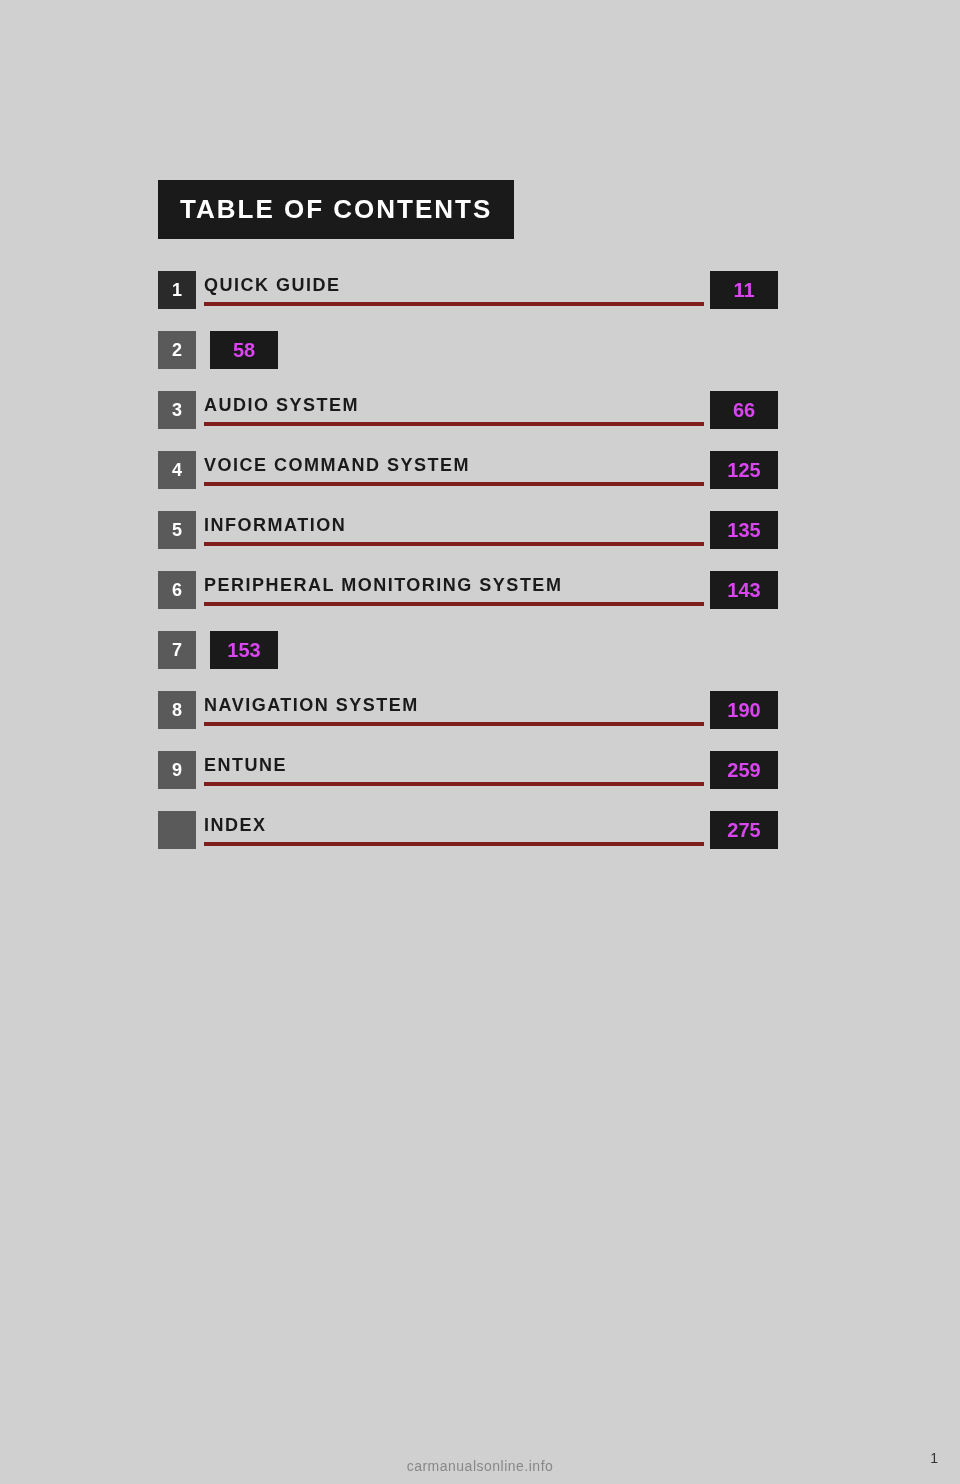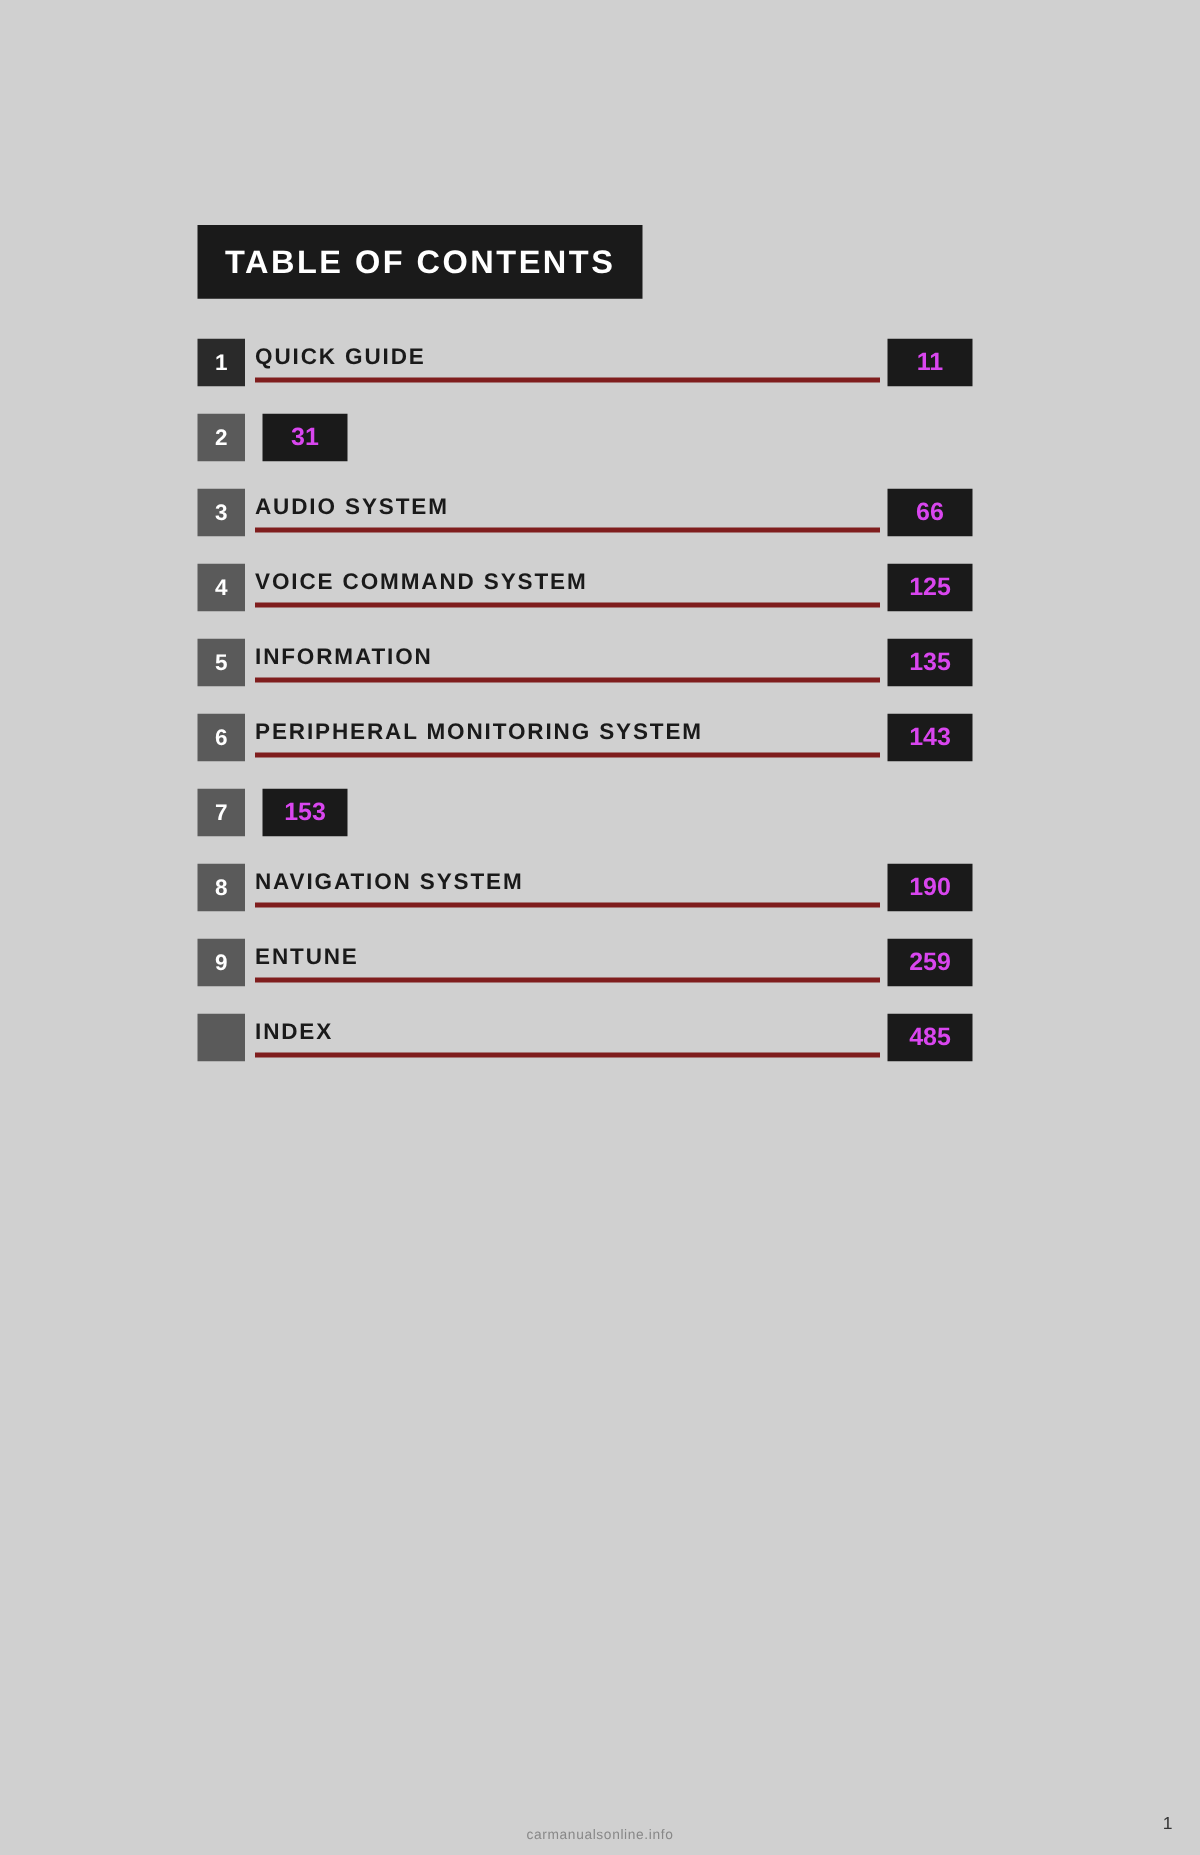--- a/index.html
+++ b/index.html
@@ -119,21 +119,21 @@
       color: #333;
     }
 
     .watermark {
       position: absolute;
       bottom: 10px;
       right: 0;
       left: 0;
       display: flex;
       justify-content: center;
-      font-size: 11px;
+      font-size: 14px;
       color: #888;
       letter-spacing: 0.5px;
     }
   </style>
 </head>
 <body>
 
 <div class="page-container">
   <div class="content-area">
     <div class="title-box">
@@ -143,21 +143,21 @@
     <div class="toc-entries" id="toc-entries-container">
     <div class="toc-entry">
           <div class="chapter-num dark">1</div>
           <div class="chapter-label">
             <span class="chapter-title">QUICK GUIDE</span>
           </div>
           <div class="chapter-page">11</div>
         </div>
         <div class="toc-entry">
           <div class="chapter-num">2</div>
-          <div class="chapter-page">31</div>
+          <div class="chapter-page">58</div>
         </div>
         <div class="toc-entry">
           <div class="chapter-num">3</div>
           <div class="chapter-label">
             <span class="chapter-title">AUDIO SYSTEM</span>
           </div>
           <div class="chapter-page">66</div>
         </div>
         <div class="toc-entry">
           <div class="chapter-num">4</div>
@@ -196,20 +196,20 @@
           <div class="chapter-label">
             <span class="chapter-title">ENTUNE</span>
           </div>
           <div class="chapter-page">259</div>
         </div>
         <div class="toc-entry">
           <div class="chapter-num"></div>
           <div class="chapter-label">
             <span class="chapter-title">INDEX</span>
           </div>
-          <div class="chapter-page">485</div>
+          <div class="chapter-page">275</div>
         </div>
       </div>
   </div>
 
   <div class="page-number">1</div>
   <div class="watermark">carmanualsonline.info</div>
 </div>
 
 </body></html>

